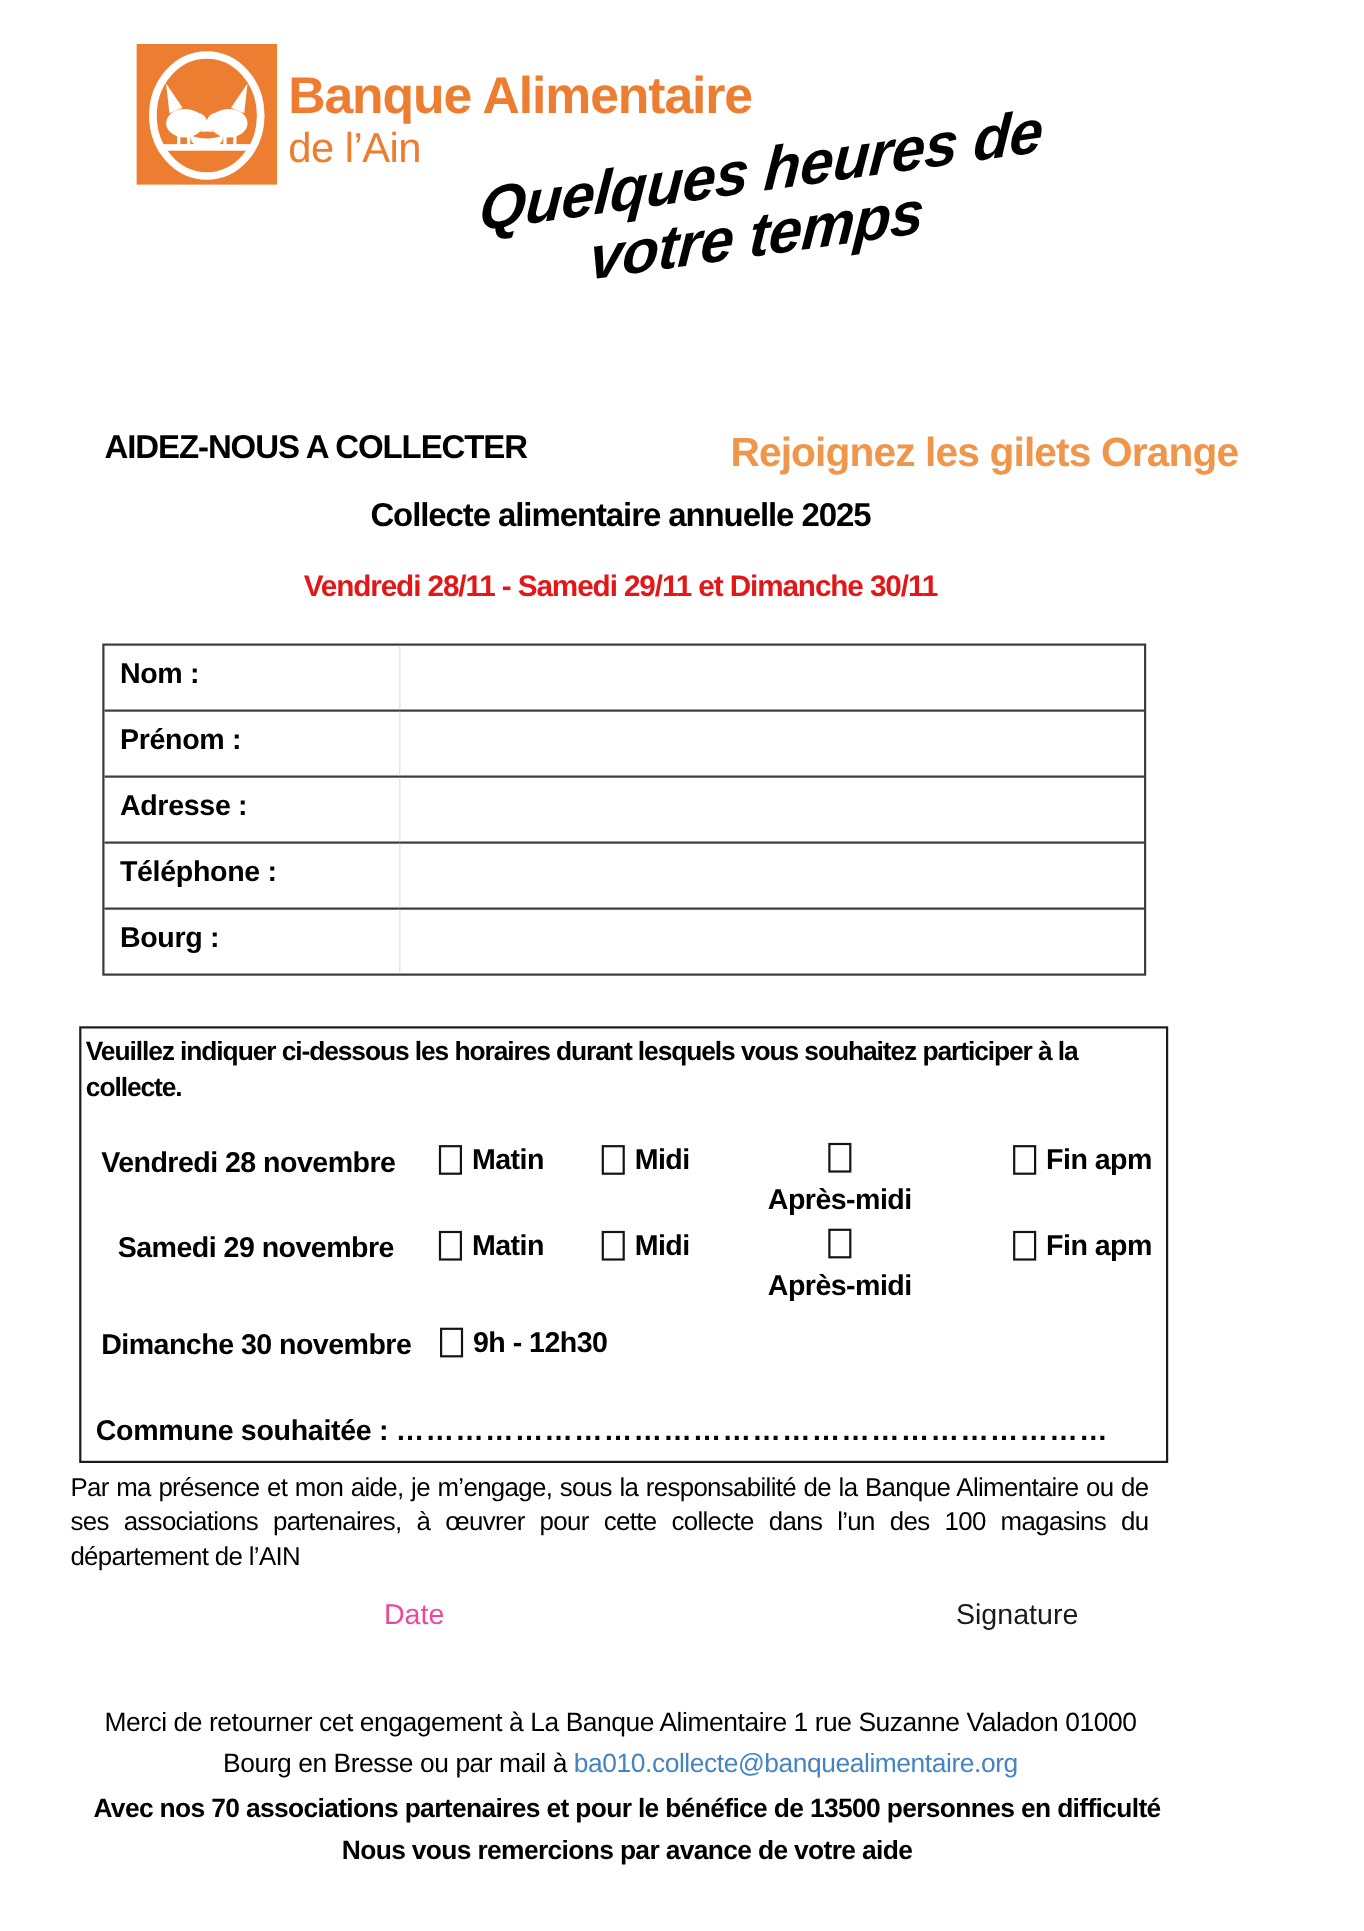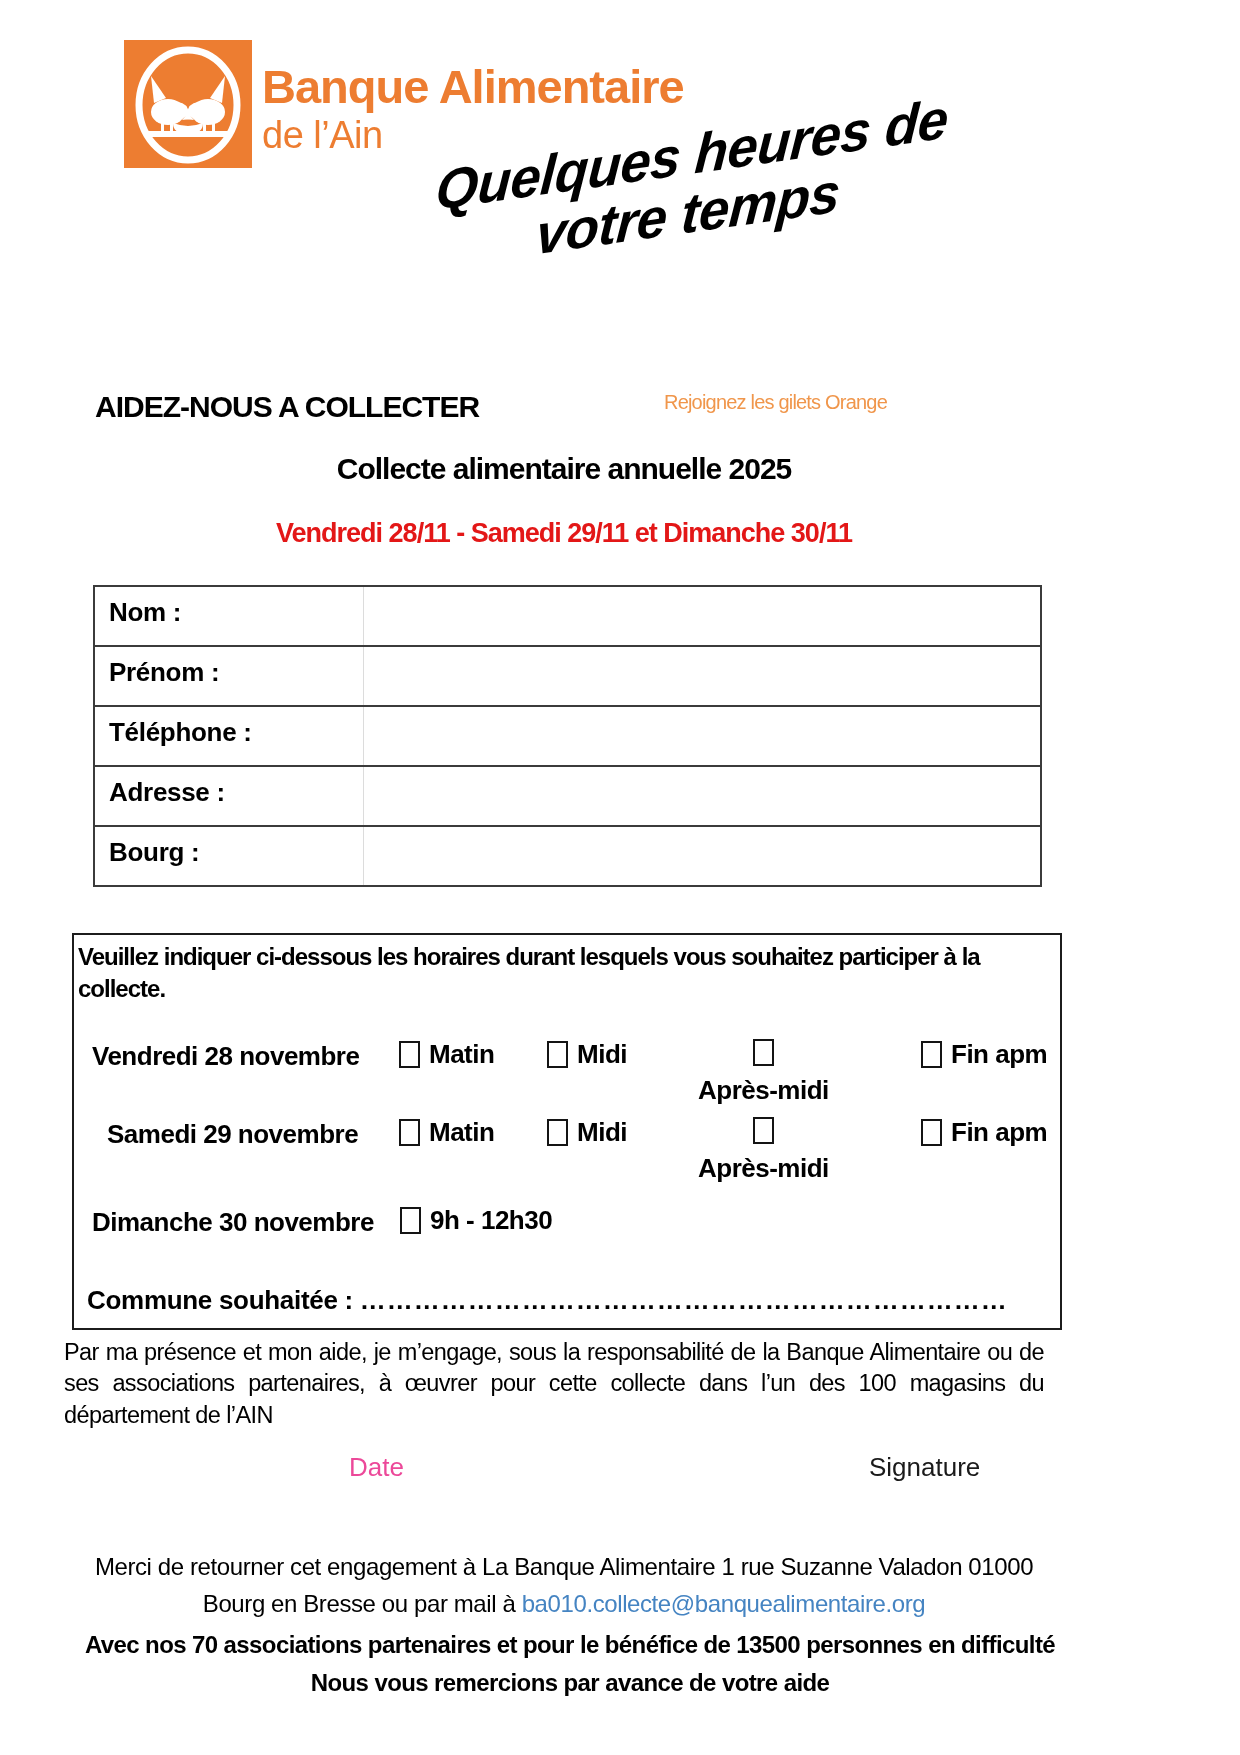--- a/index.html
+++ b/index.html
@@ -36,21 +36,21 @@
     white-space:nowrap;
   }
 
   
   .h-help{
     position:absolute; left:95px; top:390px;
     font-size:30px; font-weight:bold; letter-spacing:-1px;
   }
   .h-join{
     position:absolute; left:664px; top:391px;
-    font-size:20px; font-weight:normal; letter-spacing:-0.8px; color:#F0964B;
+    font-size:37px; font-weight:bold; letter-spacing:-0.8px; color:#F0964B;
   }
   .h-collecte{
     position:absolute; left:64px; top:452px; width:1000px; text-align:center;
     font-size:30px; font-weight:bold; letter-spacing:-1px;
   }
   .h-dates{
     position:absolute; left:64px; top:518px; width:1000px; text-align:center;
     font-size:27px; font-weight:bold; letter-spacing:-1px; color:#E31717;
   }
 
@@ -185,25 +185,25 @@
   <div class="form-table">
     <div class="form-row">
       <span class="form-label">Nom :</span>
       <span class="form-value"></span>
     </div>
     <div class="form-row">
       <span class="form-label">Prénom :</span>
       <span class="form-value"></span>
     </div>
     <div class="form-row">
+      <span class="form-label">Adresse :</span>
+      <span class="form-value"></span>
+    </div>
+    <div class="form-row">
       <span class="form-label">Téléphone :</span>
-      <span class="form-value"></span>
-    </div>
-    <div class="form-row">
-      <span class="form-label">Adresse :</span>
       <span class="form-value"></span>
     </div>
     <div class="form-row">
       <span class="form-label">Bourg :</span>
       <span class="form-value"></span>
     </div>
   </div>
 
   <div class="schedule-box">
     <div class="sched-intro">Veuillez indiquer ci-dessous les horaires durant lesquels vous souhaitez participer à la collecte.</div>

